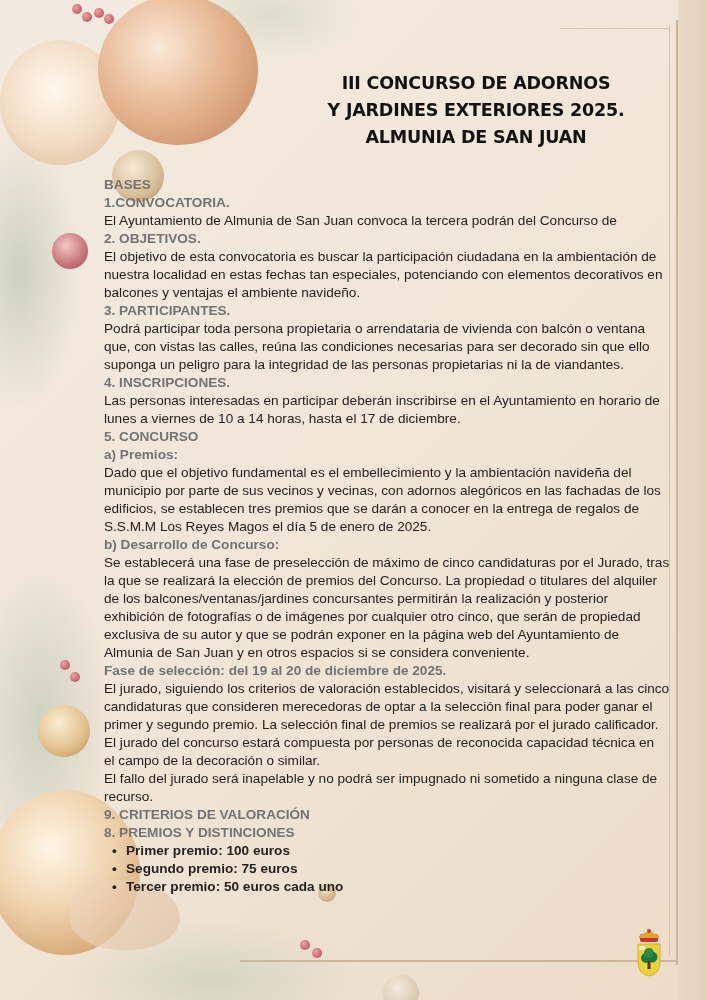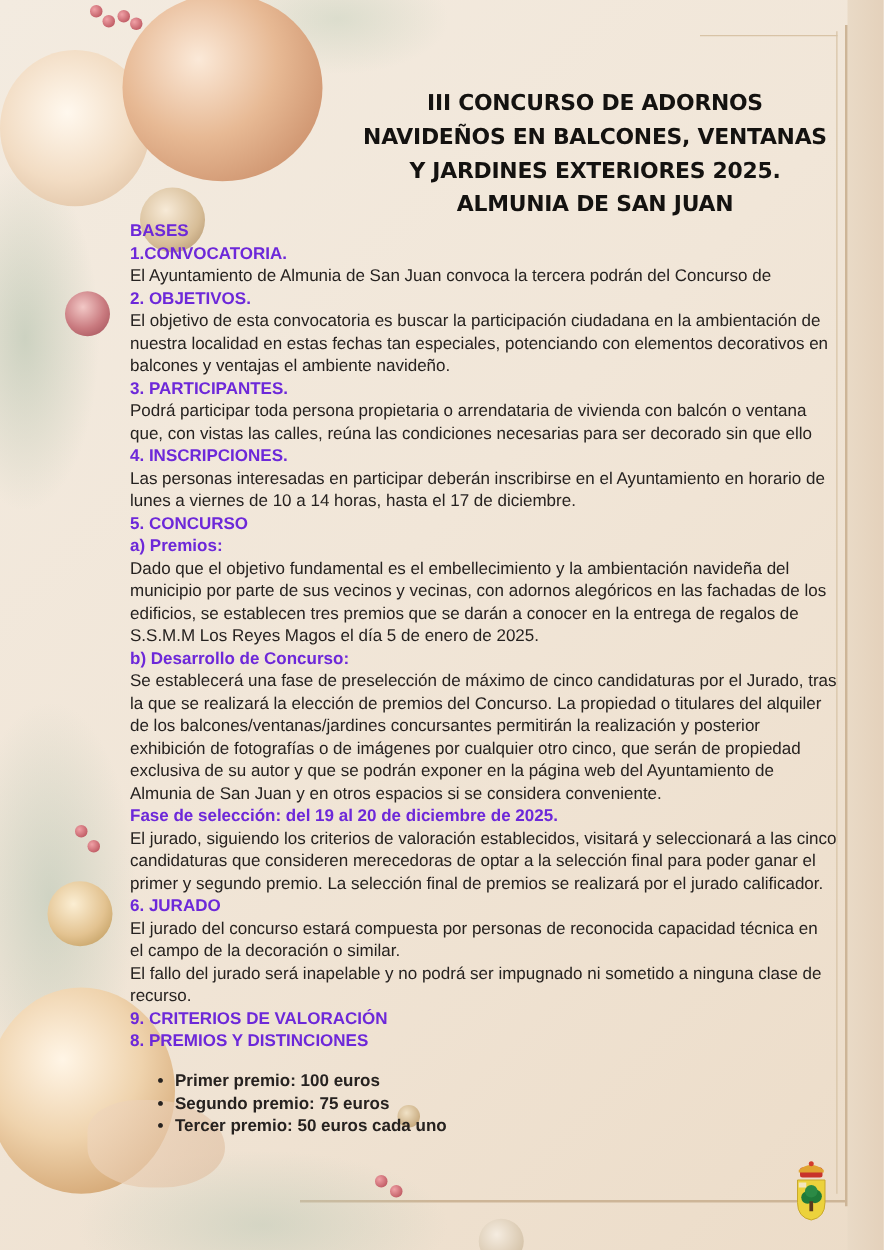--- a/index.html
+++ b/index.html
@@ -52,23 +52,23 @@
       text-align: center; font-family: "DejaVu Sans", sans-serif;
       font-weight: bold; font-size: 17.5px; line-height: 27px; color: #141210;
       letter-spacing: -0.2px;
     }
     .title div { white-space: nowrap; }
     .content {
       position: absolute; left: 104px; top: 176px; width: 570px;
       font-family: "Liberation Sans", sans-serif; font-size: 13.6px;
       line-height: 18px; color: #262220;
     }
-    .content .h { font-weight: bold; color: #6d28d9; }
+    .content .h { font-weight: bold; color: #737373; }
     .content .p { white-space: nowrap; }
-    .prizes { margin: 14px; padding-left: 22px; list-style: none; }
+    .prizes { margin: 0; padding-left: 22px; list-style: none; }
     .prizes li { font-weight: bold; position: relative; padding-left: 0; white-space: nowrap; }
     .prizes li::before { content: "\2022"; position: absolute; left: -14px; }
     .crest {
       position: absolute; left: 636px; top: 928px; width: 26px; height: 50px;
     }
   </style>
 </head>
 <body>
 
 <div class="right-strip"></div>
@@ -98,39 +98,39 @@
   <div class="berry" style="left:94px;top:8px"></div>
   <div class="berry" style="left:104px;top:14px"></div>
   <div class="berry" style="left:60px;top:660px"></div>
   <div class="berry" style="left:70px;top:672px"></div>
   <div class="berry" style="left:300px;top:940px"></div>
   <div class="berry" style="left:312px;top:948px"></div>
 </div>
 
 <div class="title">
   <div>III CONCURSO DE ADORNOS</div>
-  <div>NAVIDEÑOS EN BALCONES, VENTANAS</div>
   <div>Y JARDINES EXTERIORES 2025.</div>
   <div>ALMUNIA DE SAN JUAN</div>
 </div>
 
 <div class="content">
   <div class="h">BASES</div>
 
   <div class="h">1.CONVOCATORIA.</div>
   <div class="p">El Ayuntamiento de Almunia de San Juan convoca la tercera podrán del Concurso de</div>
 
   <div class="h">2. OBJETIVOS.</div>
   <div class="p">El objetivo de esta convocatoria es buscar la participación ciudadana en la ambientación de</div>
   <div class="p">nuestra localidad en estas fechas tan especiales, potenciando con elementos decorativos en</div>
   <div class="p">balcones y ventajas el ambiente navideño.</div>
 
   <div class="h">3. PARTICIPANTES.</div>
   <div class="p">Podrá participar toda persona propietaria o arrendataria de vivienda con balcón o ventana</div>
   <div class="p">que, con vistas  las calles, reúna las condiciones necesarias para ser decorado sin que ello</div>
+  <div class="p">suponga un peligro para la integridad de las personas propietarias ni la de viandantes.</div>
 
   <div class="h">4. INSCRIPCIONES.</div>
   <div class="p">Las personas interesadas en participar deberán inscribirse en el Ayuntamiento en horario de</div>
   <div class="p">lunes a viernes de 10 a 14 horas, hasta el 17 de diciembre.</div>
 
   <div class="h">5. CONCURSO</div>
   <div class="h">a) Premios:</div>
   <div class="p">Dado que el objetivo fundamental es el embellecimiento y la ambientación navideña del</div>
   <div class="p">municipio por parte de sus vecinos y vecinas, con adornos alegóricos en las fachadas de los</div>
   <div class="p">edificios, se establecen tres premios que se darán a conocer en la entrega de regalos de</div>
@@ -140,21 +140,20 @@
   <div class="p">la que se realizará la elección de premios del Concurso. La propiedad o titulares del alquiler</div>
   <div class="p">de los balcones/ventanas/jardines concursantes permitirán la realización y posterior</div>
   <div class="p">exhibición de fotografías o de imágenes por cualquier otro cinco, que serán de propiedad</div>
   <div class="p">exclusiva de su autor y que se podrán exponer en la página web del Ayuntamiento de</div>
   <div class="p">Almunia de San Juan y en otros espacios si se considera conveniente.</div>
   <div class="h">Fase de selección: del 19 al 20 de diciembre de 2025.</div>
   <div class="p">El jurado, siguiendo los criterios de valoración establecidos, visitará y seleccionará a las cinco</div>
   <div class="p">candidaturas que consideren merecedoras de optar a la selección final para poder ganar el</div>
   <div class="p">primer y segundo premio. La selección final de premios se realizará por el jurado calificador.</div>
 
-  <div class="h">6. JURADO</div>
   <div class="p">El jurado del concurso estará compuesta por personas de reconocida capacidad técnica en</div>
   <div class="p">el campo de la decoración o similar.</div>
   <div class="p">El fallo del jurado será inapelable y no podrá ser impugnado ni sometido a ninguna clase de</div>
   <div class="p">recurso.</div>
 
   <div class="h">9. CRITERIOS DE VALORACIÓN</div>
 
   <div class="h">8. PREMIOS Y DISTINCIONES</div>
   <ul class="prizes">
     <li>Primer premio: 100 euros</li>

